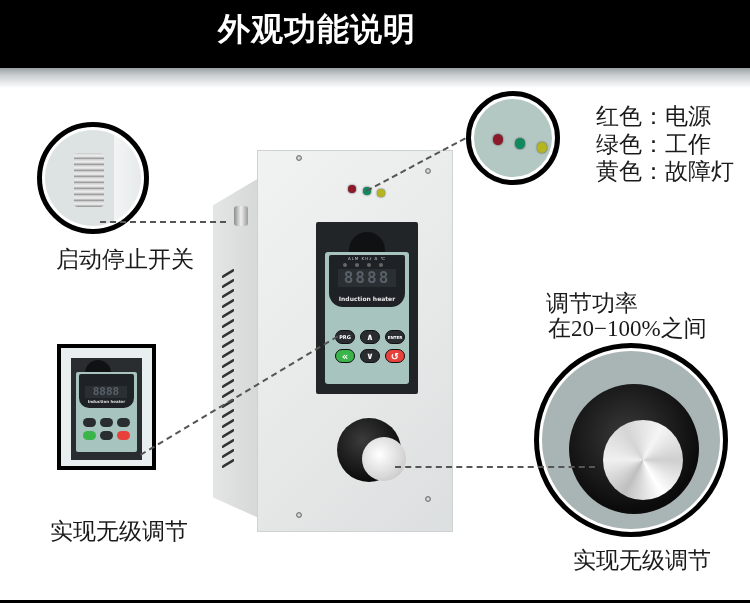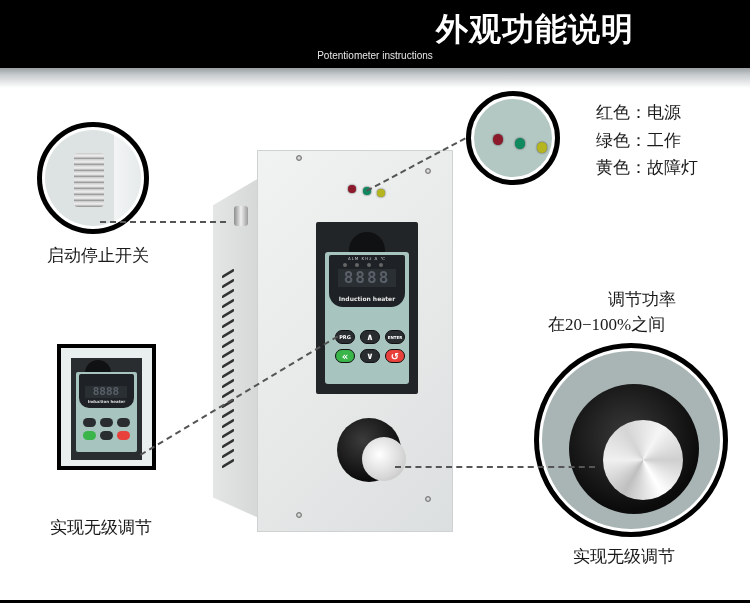--- a/index.html
+++ b/index.html
@@ -1,31 +1,31 @@
 <!DOCTYPE html>
 <html><head>
 <meta charset="utf-8">
 <style>
   * { box-sizing: border-box; margin: 0; padding: 0; }
   html, body { width: 750px; height: 603px; background: #ffffff; overflow: hidden; }
   body { position: relative; font-family: "DejaVu Sans", "Liberation Sans", sans-serif; color: #222; }
 
   
   .header { position: absolute; left: 0; top: 0; width: 750px; height: 68px; background: #000; }
-  .header-title { position: absolute; left: 0; width: 634px; top: 8px; text-align: right; color: #fff;
+  .header-title { position: absolute; left: 0; width: 634px; top: 8px; text-align: center; color: #fff;
     font-size: 32px; font-weight: bold; letter-spacing: 1px; }
   .header-sub { position: absolute; left: 0; width: 750px; top: 50px; text-align: center; color: #e8e8e8;
     font-family: "Liberation Sans", sans-serif; font-size: 10px; }
   .header-shadow { position: absolute; left: 0; top: 68px; width: 750px; height: 20px;
     background: linear-gradient(to bottom, #9aa0a3 0%, #c8ccce 35%, #ffffff 100%); }
 
   .bottom-line { position: absolute; left: 0; top: 600px; width: 750px; height: 3px; background: #000; }
 
   
-  .label { position: absolute; font-size: 17px; color: #1a1a1a; white-space: nowrap; }
+  .label { position: absolute; font-size: 23px; color: #1a1a1a; white-space: nowrap; }
 
   
   .circle { position: absolute; border-radius: 50%; border: 5px solid #000; overflow: hidden; }
   .circle-inner { position: absolute; inset: 3px; border-radius: 50%; }
 
   
   .dash { position: absolute; border-top: 2px dashed #555; transform-origin: 0 0; }
 
   
   .side { position: absolute; left: 213px; top: 178px; width: 46px; height: 340px;
@@ -61,21 +61,20 @@
     background: radial-gradient(circle at 40% 40%, #ffffff, #d8d8d8 60%, #b8b8b8); }
 
   
   .mini-box { position: absolute; left: 57px; top: 344px; width: 99px; height: 126px; border: 4px solid #000; background: #e9eeee; }
 </style>
 </head>
 <body>
 
 <div class="header">
   <div class="header-title">外观功能说明</div>
-  <div class="header-sub">Potentiometer instructions</div>
 </div>
 <div class="header-shadow"></div>
 
 <div class="side"></div>
 <div class="vent" style="top:272px"></div>
 <div class="vent" style="top:282px"></div>
 <div class="vent" style="top:292px"></div>
 <div class="vent" style="top:302px"></div>
 <div class="vent" style="top:312px"></div>
 <div class="vent" style="top:322px"></div>
@@ -138,40 +137,40 @@
 <div class="label" style="left:596px;top:129px;">绿色：工作</div>
 <div class="label" style="left:596px;top:156px;">黄色：故障灯</div>
 <div class="dash" style="left:366px;top:190px;width:112px;transform:rotate(-28deg);"></div>
 
 <div class="circle" style="left:37px;top:122px;width:112px;height:112px;">
   <div class="circle-inner" style="background:linear-gradient(to right,#dde3e3 0%,#dde3e3 72%,#f3f5f5 72%,#e6eaea 100%);"></div>
   <div style="position:absolute;left:32px;top:26px;width:30px;height:54px;border-radius:4px;
        background:repeating-linear-gradient(to bottom,#c9c9c9 0,#f2f2f2 3px,#8d8d8d 6px);"></div>
 </div>
 <div class="dash" style="left:100px;top:221px;width:126px;"></div>
-<div class="label" style="left:47px;top:244px;">启动停止开关</div>
+<div class="label" style="left:56px;top:244px;">启动停止开关</div>
 
 <div class="mini-box">
   <div style="position:absolute;left:10px;top:10px;width:71px;height:102px;background:#2a2d2f;"></div>
   <div style="position:absolute;left:24px;top:12px;width:26px;height:14px;background:#0f1112;border-radius:13px 13px 0 0;"></div>
   <div style="position:absolute;left:15px;top:24px;width:61px;height:80px;background:#a8c4bf;border-radius:2px;"></div>
   <div style="position:absolute;left:18px;top:26px;width:55px;height:34px;background:#1e2226;border-radius:2px 2px 10px 10px;"></div>
   <div style="position:absolute;left:24px;top:38px;width:42px;height:12px;background:#2a2f34;color:#5a6068;font-family:'DejaVu Sans Mono',monospace;font-weight:bold;font-size:11px;line-height:12px;text-align:center;">8888</div>
   <div style="position:absolute;left:18px;top:51px;width:55px;text-align:center;font-size:4px;color:#ddd;font-weight:bold;">Induction heater</div>
   <div style="position:absolute;left:22px;top:70px;width:13px;height:9px;border-radius:5px;background:#2a2d30;"></div>
   <div style="position:absolute;left:39px;top:70px;width:13px;height:9px;border-radius:5px;background:#2a2d30;"></div>
   <div style="position:absolute;left:56px;top:70px;width:13px;height:9px;border-radius:5px;background:#2a2d30;"></div>
   <div style="position:absolute;left:22px;top:83px;width:13px;height:9px;border-radius:5px;background:#39b54a;"></div>
   <div style="position:absolute;left:39px;top:83px;width:13px;height:9px;border-radius:5px;background:#2a2d30;"></div>
   <div style="position:absolute;left:56px;top:83px;width:13px;height:9px;border-radius:5px;background:#e8403a;"></div>
 </div>
 <div class="dash" style="left:140px;top:454px;width:230px;transform:rotate(-31deg);"></div>
 <div class="label" style="left:50px;top:516px;">实现无级调节</div>
 
-<div class="label" style="left:608px;top:288px;">调节功率</div>
+<div class="label" style="left:546px;top:288px;">调节功率</div>
 <div class="label" style="left:548px;top:313px;font-family:Liberation Serif, serif;">在20−100%之间</div>
 <div class="circle" style="left:534px;top:343px;width:194px;height:194px;">
   <div class="circle-inner" style="background:#a9b4b4;"></div>
   <div style="position:absolute;left:30px;top:36px;width:130px;height:130px;border-radius:50%;background:radial-gradient(circle at 45% 40%,#3a3a3a,#0b0b0b 70%);"></div>
   <div style="position:absolute;left:64px;top:72px;width:80px;height:80px;border-radius:50%;background:conic-gradient(from 30deg,#f5f5f5,#cfcfcf,#ffffff,#bfbfbf,#f0f0f0,#d5d5d5,#f5f5f5);"></div>
 </div>
 <div class="dash" style="left:395px;top:466px;width:200px;"></div>
 <div class="label" style="left:573px;top:545px;">实现无级调节</div>
 
 <div class="bottom-line"></div>

